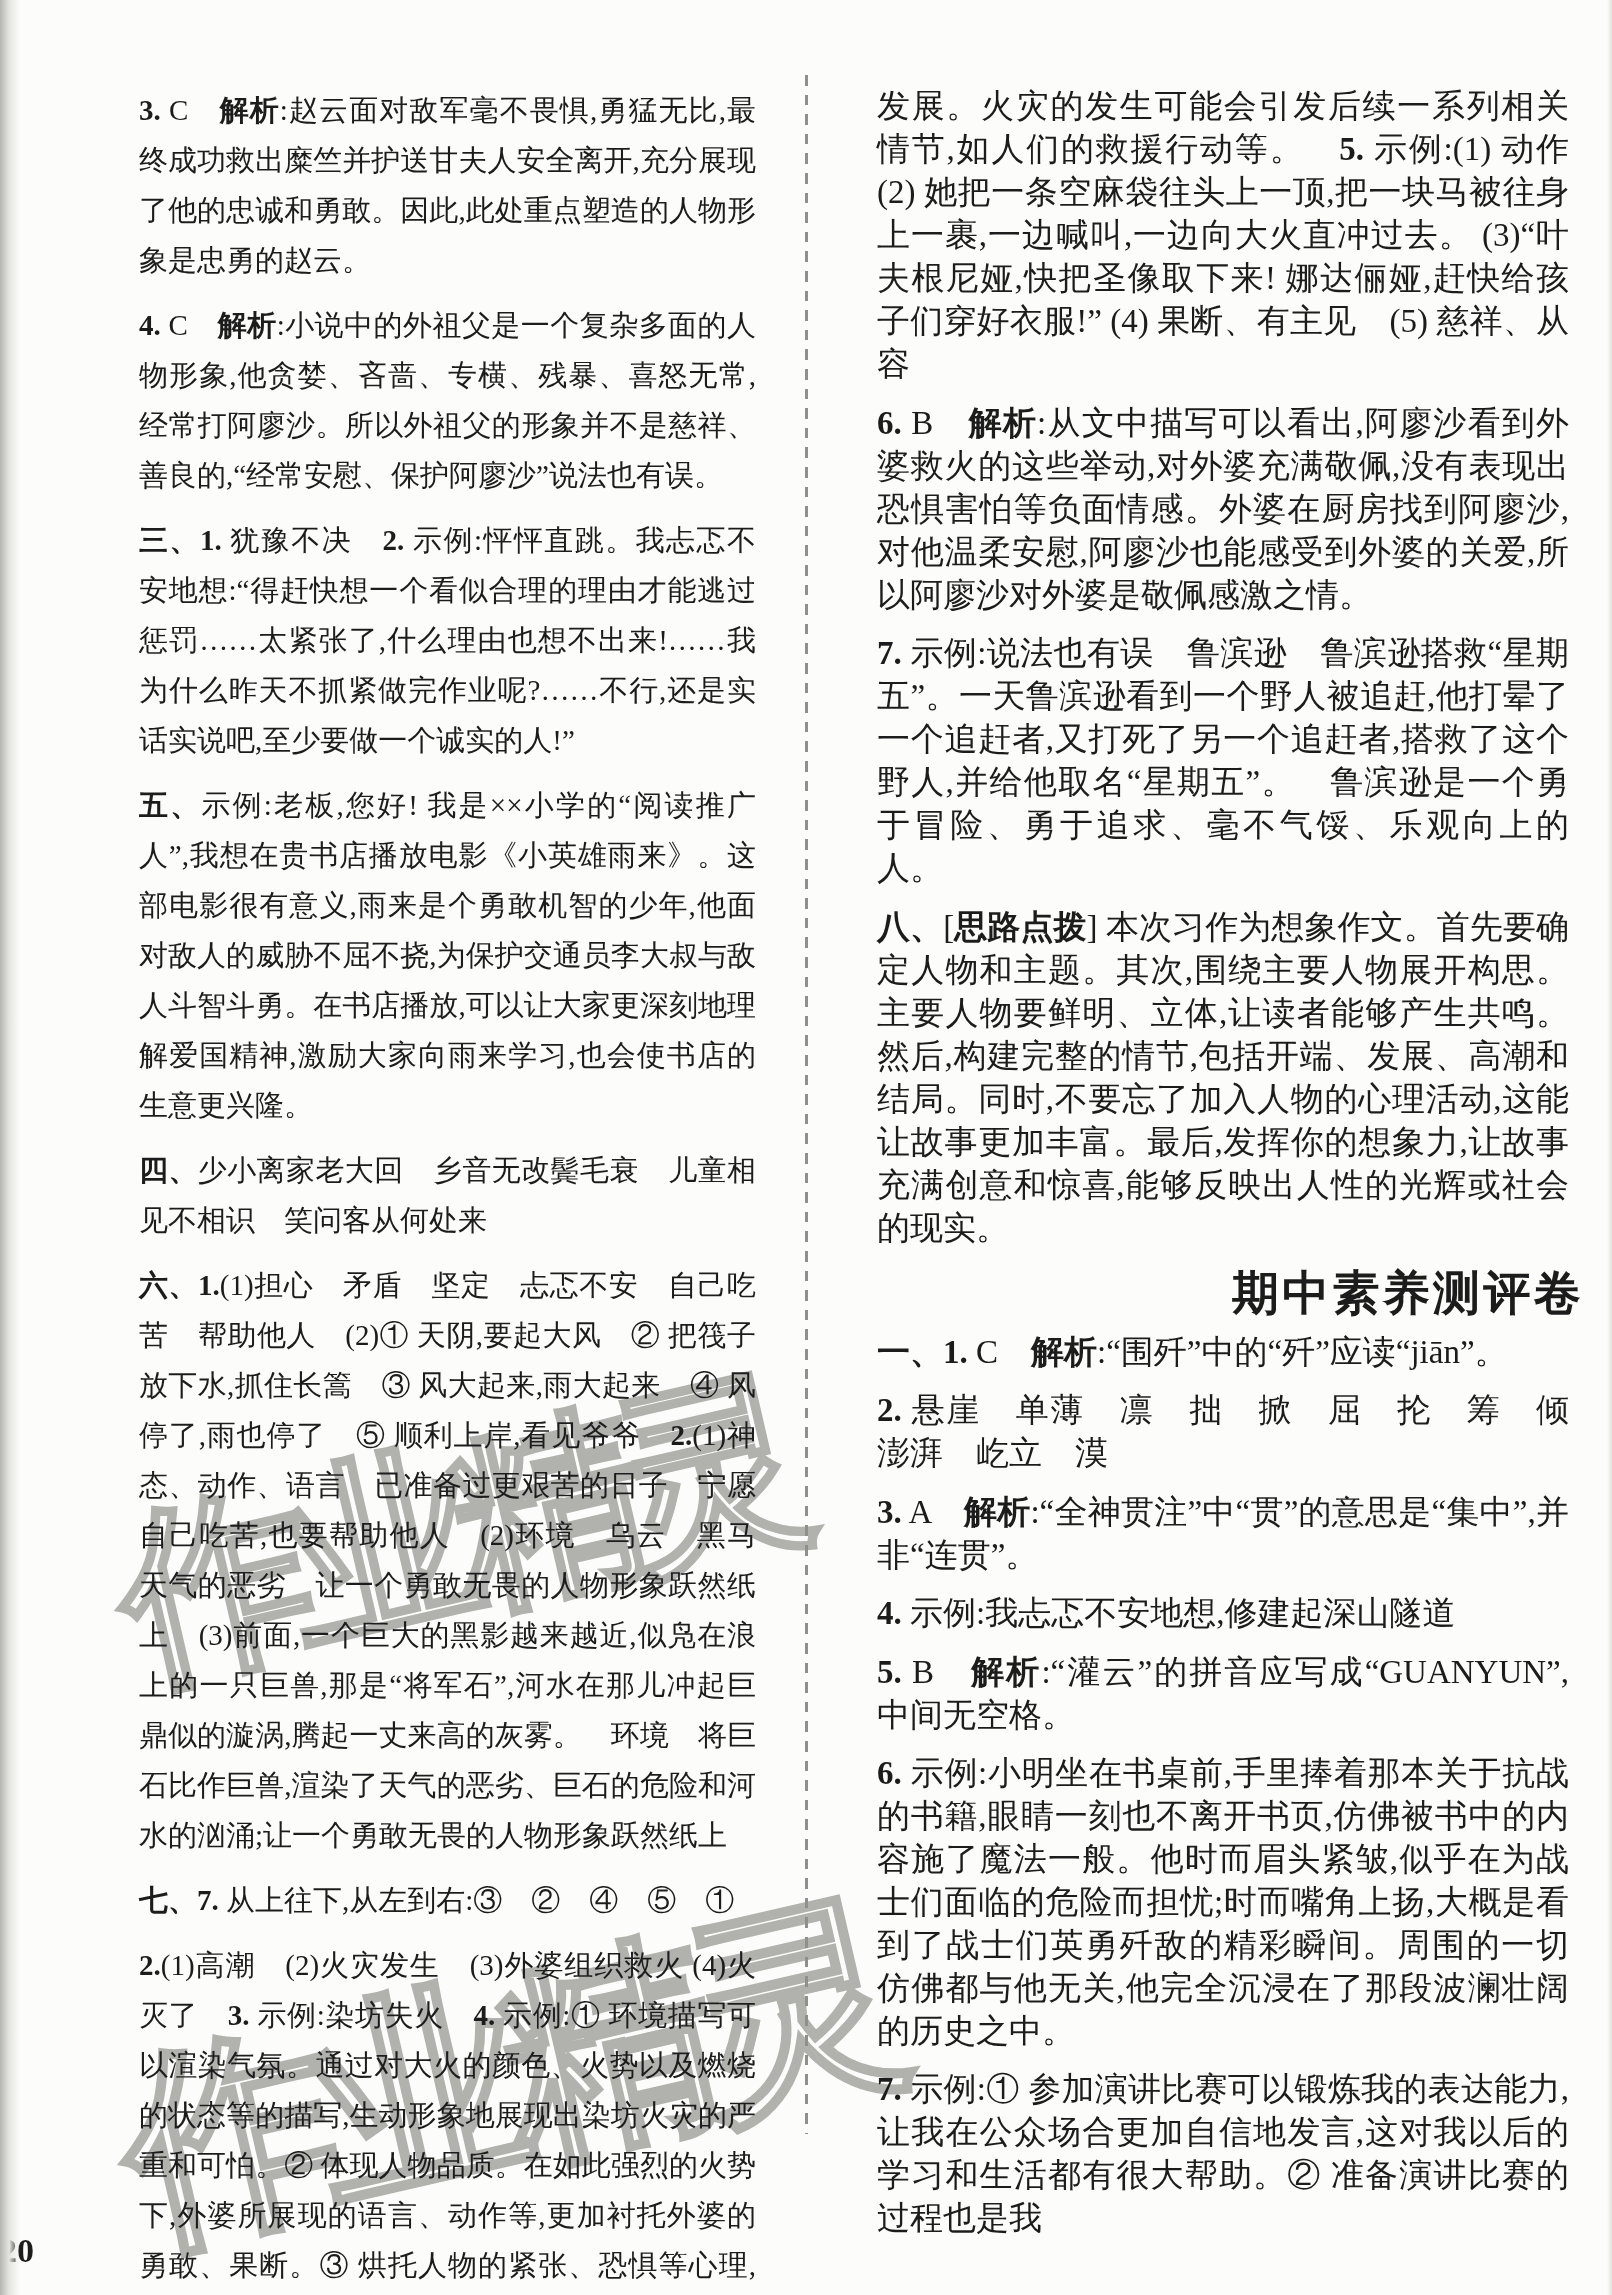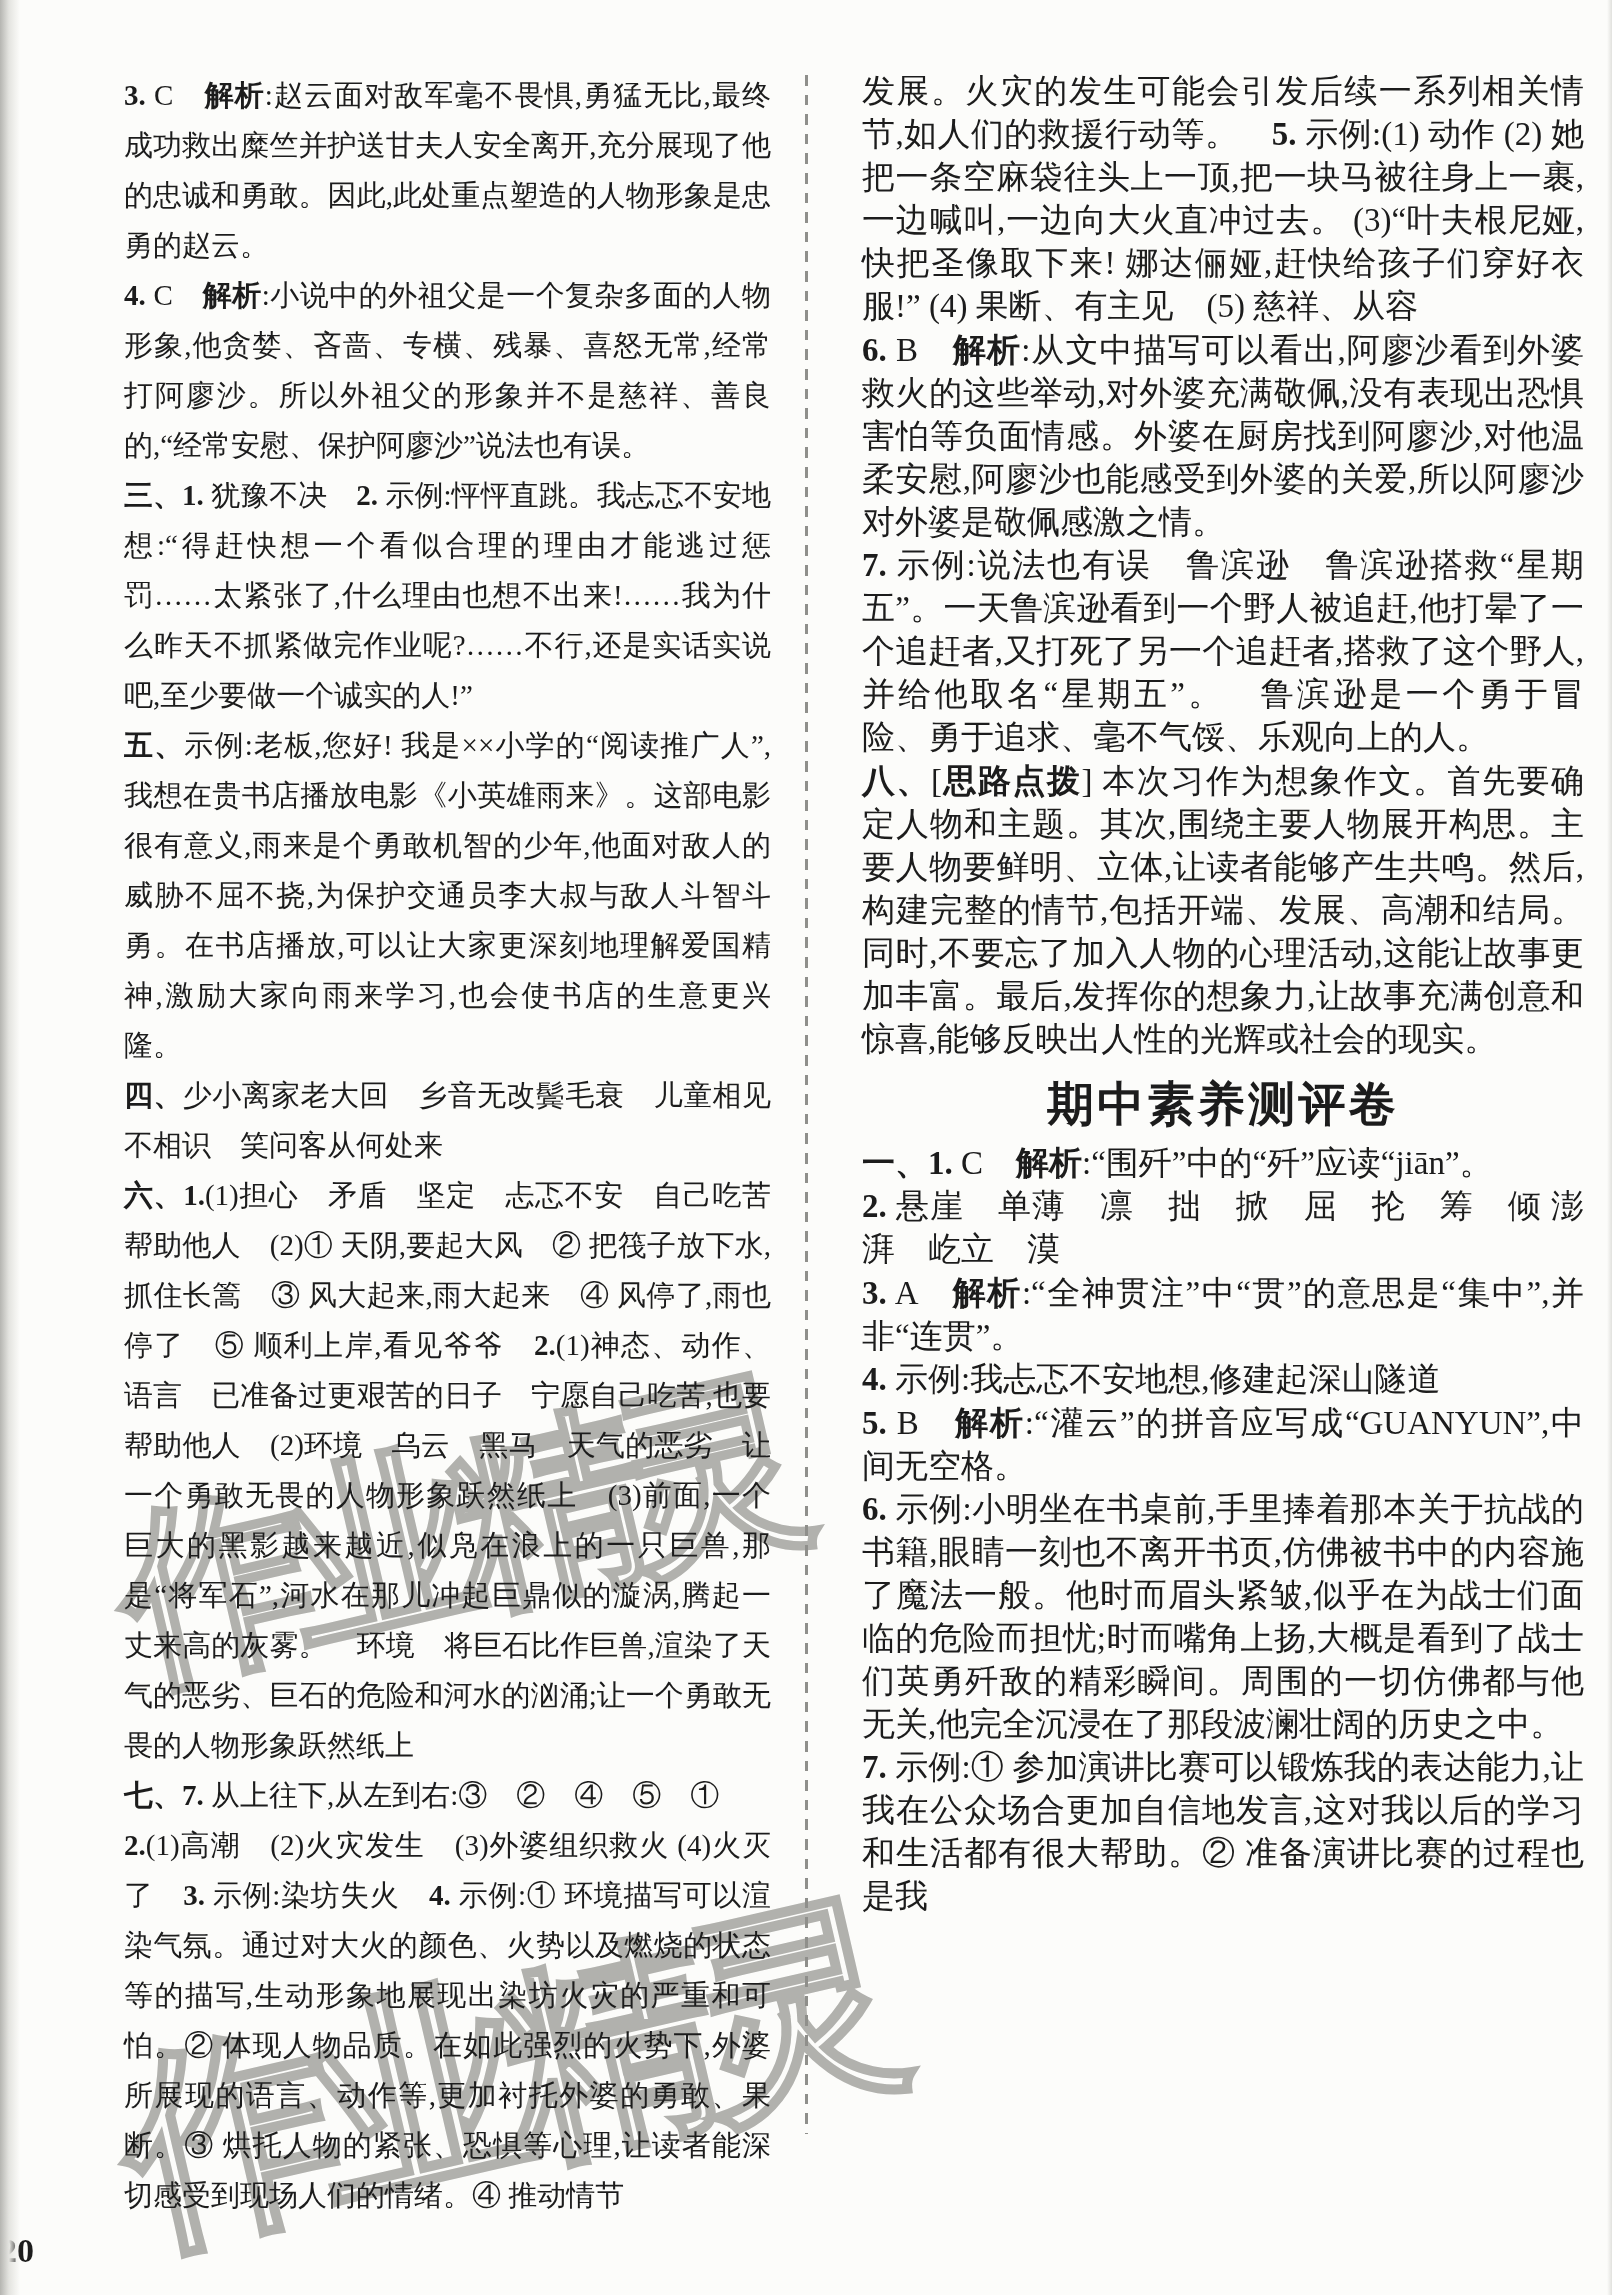--- a/index.html
+++ b/index.html
@@ -55,33 +55,33 @@
     background: repeating-linear-gradient(to bottom, #8f8f8b 0 10.6px, rgba(0,0,0,0) 10.6px 19.6px);
     z-index: 1;
   }
   .col {
     position: absolute; top: 70px;
     text-align: justify;
     z-index: 2;
   }
   .col-left  { left: 124px;  width: 647px; font-size: 29px; line-height: 50px; }
   .col-right { left: 862px; width: 722px; font-size: 33px; line-height: 43px; }
-  p.para { margin: 0; padding: 0; }
+  p.para { margin: 15px; padding: 0; }
   .seg-p { font-weight: normal; }
   .seg-b { font-weight: bold; }
   .seg-h {
     font-weight: bold;
     font-family: "Liberation Sans", "DejaVu Sans", sans-serif;
   }
   .section-title {
     font-family: "Liberation Sans", "DejaVu Sans", sans-serif;
     font-weight: bold;
     font-size: 47px;
     letter-spacing: 3.3px;
-    text-align: center;
+    text-align: right;
     margin: 21px 0 16.3px 0;
   }
   .page-number {
     position: absolute; left: 0; top: 2232px; width: 100%;
     font-weight: bold;
     font-size: 34px;
     z-index: 2;
   }
 </style>
 </head>

